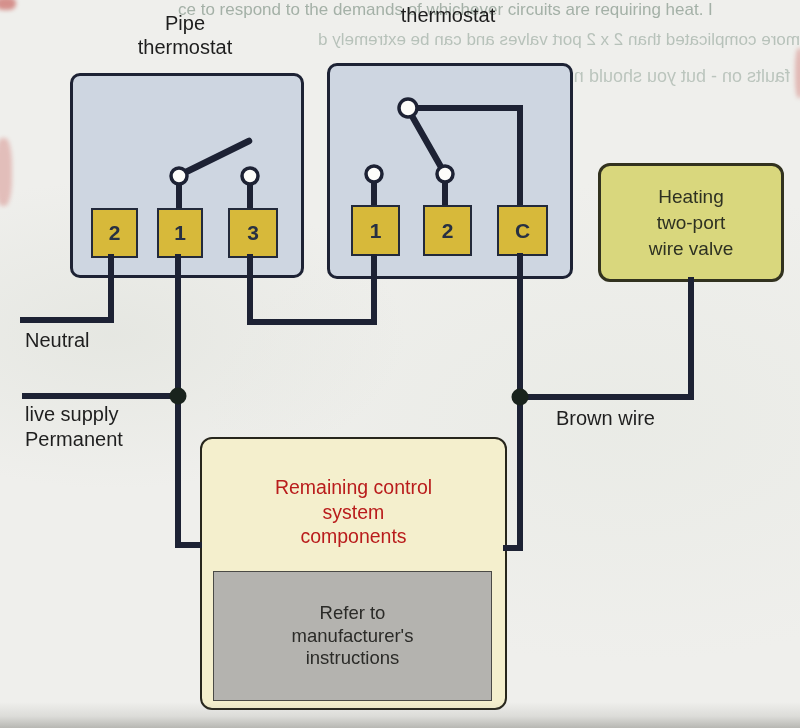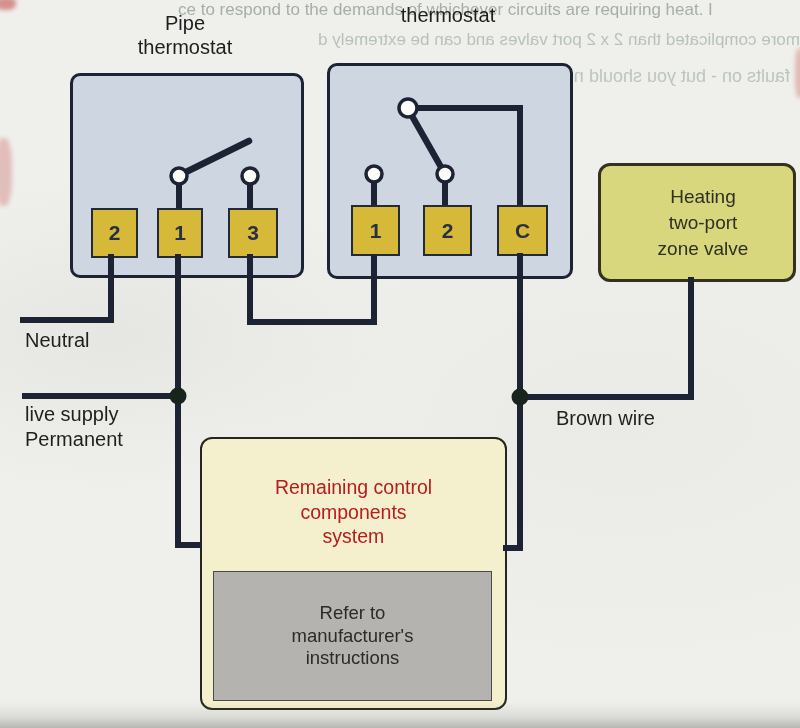--- a/index.html
+++ b/index.html
@@ -29,21 +29,21 @@
   .bleed{position:absolute;white-space:nowrap;overflow:hidden;pointer-events:none;
          color:#97a69b;filter:blur(.5px);font-size:17px;}
   .bleed.mirror{transform:scaleX(-1);color:#aab7ae;filter:blur(.7px);}
   .smudge{position:absolute;pointer-events:none;filter:blur(2px);border-radius:40%;}
 
   
   .tbox{position:absolute;background:var(--thermostat-fill);border:3px solid var(--wire);border-radius:10px;}
   .valve{position:absolute;left:598px;top:163px;width:180px;height:113px;
          background:var(--valve-fill);border:3px solid #32321f;border-radius:12px;
          display:flex;flex-direction:column;align-items:center;justify-content:center;
-         font-size:19px;line-height:26px;color:#2e3122;text-align:center;padding-left:12px;}
+         font-size:19px;line-height:26px;color:#2e3122;text-align:center;}
   .control{position:absolute;left:200px;top:437px;width:303px;height:269px;
            background:var(--control-fill);border:2.5px solid #27261c;border-radius:12px;}
   .control-title{position:absolute;left:0;top:36px;width:100%;text-align:center;
                  font-size:19.5px;line-height:24.5px;color:#b91c1c;}
   .inner-gray{position:absolute;left:11px;top:132px;width:277px;height:128px;
               background:var(--inner-gray-fill);border:1.5px solid #4a4a46;
               display:flex;flex-direction:column;align-items:center;justify-content:center;
               font-size:18.5px;line-height:22.5px;color:#2b2b28;text-align:center;}
 
   
@@ -81,43 +81,43 @@
   <div class="title" style="left:368px;top:3px;width:160px;">
     <div>thermostat</div>
   </div>
 
   <div class="tbox" style="left:70px;top:73px;width:228px;height:199px;"></div>
   <div class="tbox" style="left:327px;top:63px;width:240px;height:210px;"></div>
 
   <div class="valve">
     <div>Heating</div>
     <div>two-port</div>
-    <div>zone valve</div>
+    <div>wire valve</div>
   </div>
 
   <div class="term" style="left:91px;top:208px;width:43px;height:46px;">2</div>
   <div class="term" style="left:157px;top:208px;width:42px;height:46px;">1</div>
   <div class="term" style="left:228px;top:208px;width:46px;height:46px;">3</div>
 
   <div class="term" style="left:351px;top:205px;width:45px;height:47px;">1</div>
   <div class="term" style="left:423px;top:205px;width:45px;height:47px;">2</div>
   <div class="term" style="left:497px;top:205px;width:47px;height:47px;">C</div>
 
   <div class="lbl" style="left:25px;top:328px;">Neutral</div>
   <div class="lbl" style="left:25px;top:402px;">
     <div>live supply</div>
     <div>Permanent</div>
   </div>
   <div class="lbl" style="left:556px;top:406px;">Brown wire</div>
 
   <div class="control">
     <div class="control-title">
       <div>Remaining control</div>
+      <div>system</div>
       <div>components</div>
-      <div>system</div>
     </div>
     <div class="inner-gray">
       <div>Refer to</div>
       <div>manufacturer's</div>
       <div>instructions</div>
     </div>
   </div>
 
   <svg class="wires" width="800" height="728" viewBox="0 0 800 728">
 

